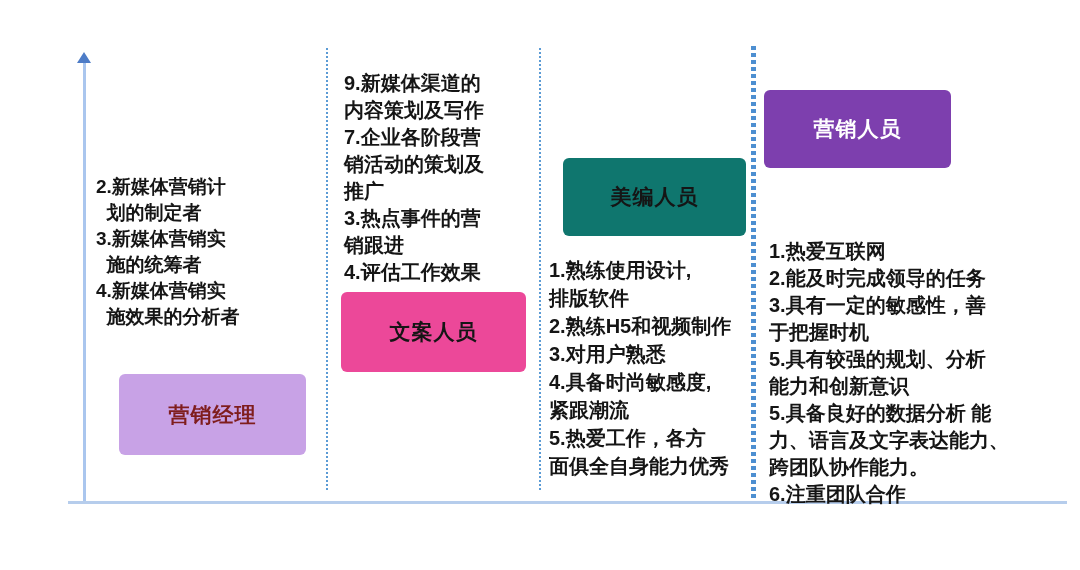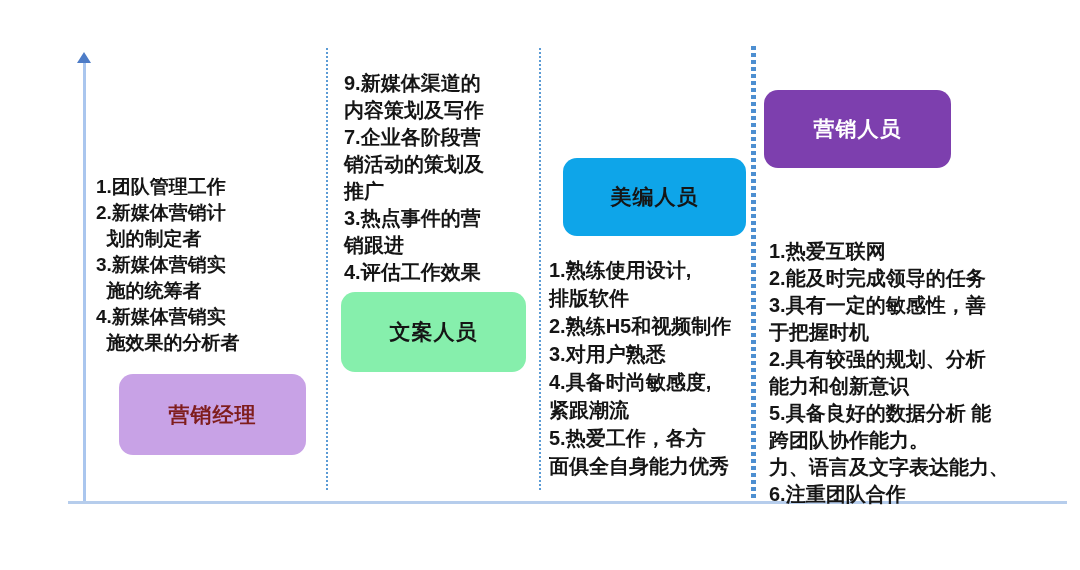--- a/index.html
+++ b/index.html
@@ -59,21 +59,21 @@
     white-space: pre-wrap;
   }
   .duties .line { white-space: pre-wrap; }
   .c1 { left: 96px;  top: 174px; width: 230px; font-size: 19px; line-height: 26px; }
   .c2 { left: 344px; top: 70px;  width: 200px; font-size: 20px; line-height: 27px; }
   .c3 { left: 549px; top: 256px; width: 222px; font-size: 20px; line-height: 28px; }
   .c4 { left: 769px; top: 198px; width: 300px; font-size: 20px; line-height: 27px; margin-top: 40px; }
   
   .role-box {
     position: absolute;
-    border-radius: 14px;
+    border-radius: 6px;
     display: flex;
     align-items: center;
     justify-content: center;
     font-size: 21px;
     font-weight: 600;
     letter-spacing: 1px;
   }
   .box1 { left: 119px; top: 374px; width: 187px; height: 81px; }
   .box2 { left: 341px; top: 292px; width: 185px; height: 80px; }
   .box3 { left: 563px; top: 158px; width: 183px; height: 78px; }
@@ -85,33 +85,33 @@
 <div class="canvas">
 
   <div class="y-axis"></div>
   <div class="y-arrow"></div>
   <div class="baseline"></div>
 
   <div class="divider dotted d1"></div>
   <div class="divider dotted d2"></div>
   <div class="divider d3"></div>
 
-  <div class="duties c1"><div class="line">1.团队管理工作</div><div class="line">2.新媒体营销计</div><div class="line">  划的制定者</div><div class="line">3.新媒体营销实</div><div class="line">  施的统筹者</div><div class="line">4.新媒体营销实</div><div class="line">  施效果的分析者</div></div>
+  <div class="duties c1"><div class="line">2.新媒体营销计</div><div class="line">  划的制定者</div><div class="line">3.新媒体营销实</div><div class="line">  施的统筹者</div><div class="line">4.新媒体营销实</div><div class="line">  施效果的分析者</div></div>
   <div class="role-box box1" style="background-color: rgb(200, 162, 230);">
     <span style="color: #7f1d1d;">营销经理</span>
   </div>
 
   <div class="duties c2"><div class="line">9.新媒体渠道的</div><div class="line">内容策划及写作</div><div class="line">7.企业各阶段营</div><div class="line">销活动的策划及</div><div class="line">推广</div><div class="line">3.热点事件的营</div><div class="line">销跟进</div><div class="line">4.评估工作效果</div></div>
-  <div class="role-box box2" style="background-color: #86efac;">
+  <div class="role-box box2" style="background-color: #ec4899;">
     <span style="color: rgb(21, 21, 21);">文案人员</span>
   </div>
 
-  <div class="role-box box3" style="background-color: #0ea5e9;">
+  <div class="role-box box3" style="background-color: #0f766e;">
     <span style="color: rgb(21, 21, 21);">美编人员</span>
   </div>
   <div class="duties c3"><div class="line">1.熟练使用设计,</div><div class="line">排版软件</div><div class="line">2.熟练H5和视频制作</div><div class="line">3.对用户熟悉</div><div class="line">4.具备时尚敏感度,</div><div class="line">紧跟潮流</div><div class="line">5.热爱工作，各方</div><div class="line">面俱全自身能力优秀</div></div>
 
   <div class="role-box box4" style="background-color: rgb(125, 63, 174);">
     <span style="color: rgb(255, 255, 255);">营销人员</span>
   </div>
-  <div class="duties c4"><div class="line">1.热爱互联网</div><div class="line">2.能及时完成领导的任务</div><div class="line">3.具有一定的敏感性，善</div><div class="line">于把握时机</div><div class="line">2.具有较强的规划、分析</div><div class="line">能力和创新意识</div><div class="line">5.具备良好的数据分析 能</div><div class="line">跨团队协作能力。</div><div class="line">力、语言及文字表达能力、</div><div class="line">6.注重团队合作</div></div>
+  <div class="duties c4"><div class="line">1.热爱互联网</div><div class="line">2.能及时完成领导的任务</div><div class="line">3.具有一定的敏感性，善</div><div class="line">于把握时机</div><div class="line">5.具有较强的规划、分析</div><div class="line">能力和创新意识</div><div class="line">5.具备良好的数据分析 能</div><div class="line">力、语言及文字表达能力、</div><div class="line">跨团队协作能力。</div><div class="line">6.注重团队合作</div></div>
 
 </div>
 
 </body></html>

